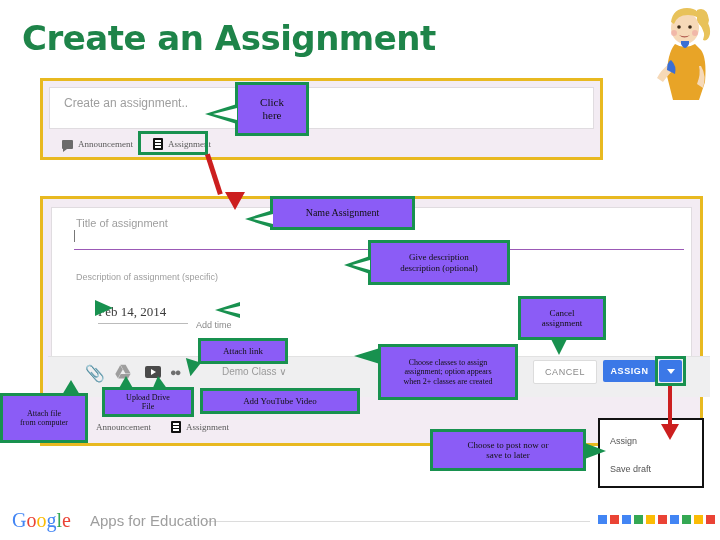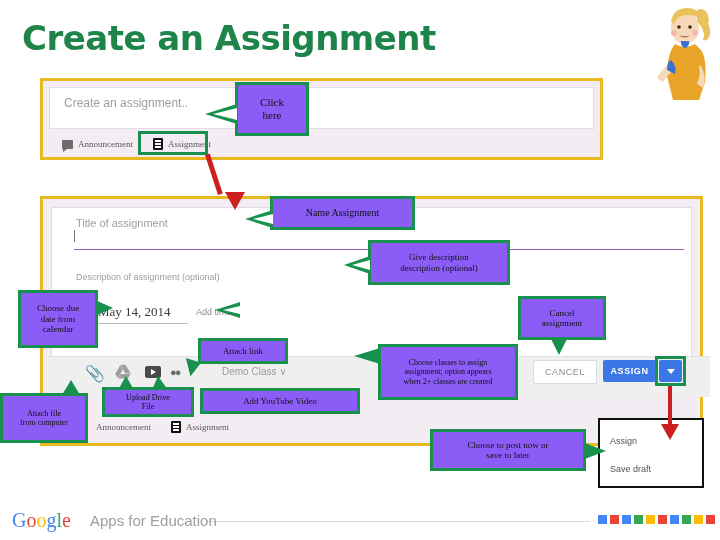--- a/index.html
+++ b/index.html
@@ -42,21 +42,21 @@
   .row-bottom{left:96px;top:421px;}
   .ann-icon{width:11px;height:9px;background:#6b6b6b;border-radius:1px;position:relative;}
   .ann-icon:after{content:"";position:absolute;left:1px;bottom:-3px;border-left:4px solid #6b6b6b;border-bottom:3px solid transparent;}
   .asg-icon{width:10px;height:12px;background:#111;border-radius:1px;position:relative;}
   .asg-icon:before{content:"";position:absolute;left:2px;top:2px;width:6px;height:1.5px;background:#fff;box-shadow:0 3px 0 #fff,0 6px 0 #fff;}
   .gap{display:inline-block;width:10px;}
 
   
   .date-txt{position:absolute;left:98px;top:304px;font-size:13px;color:#3b3b3b;font-family:"Liberation Serif",serif;white-space:nowrap;}
   .date-underline{position:absolute;left:98px;top:323px;width:90px;height:1px;background:#bbb;}
-  .addtime{position:absolute;left:196px;top:307px;font-size:9px;color:#8a8a8a;white-space:nowrap;}
+  .addtime{position:absolute;left:196px;top:320px;font-size:9px;color:#8a8a8a;white-space:nowrap;}
 
   
   .toolbar{position:absolute;left:48px;top:356px;right:10px;height:40px;background:#efeff0;border-top:1px solid #e2e2e2;}
   .tb-icon{position:absolute;top:364px;}
   .ic-clip{left:85px;font-size:16px;color:#7a7a7a;}
   .ic-drive{left:115px;width:16px;height:15px;}
   .ic-yt{left:145px;width:16px;height:12px;background:#4a4a4a;border-radius:2px;top:366px;}
   .ic-yt:after{content:"";position:absolute;left:6px;top:3px;border-left:5px solid #fff;border-top:3px solid transparent;border-bottom:3px solid transparent;}
   .ic-link{left:170px;top:366px;font-size:11px;color:#6f6f6f;letter-spacing:-2px;}
   .democlass{position:absolute;left:222px;top:366px;font-size:10px;color:#9a9a9a;white-space:nowrap;}
@@ -152,23 +152,23 @@
   <div class="redline" style="left:205px;top:155px;width:5px;height:42px;transform:rotate(-18deg);transform-origin:top left;"></div>
   <div class="redhead" style="left:225px;top:192px;border-left:10px solid transparent;border-right:10px solid transparent;border-top:18px solid #cc1f1f;"></div>
 
   <div class="shot shot-bottom">
     <div class="inner-card bottom-card"></div>
   </div>
 
   <div class="title-caret"></div>
   <div class="placeholder ph-title">Title of assignment</div>
   <div class="title-underline"></div>
-  <div class="placeholder ph-desc">Description of assignment (optional)</div>
-
-  <div class="date-txt">May 14, 2014</div>
+  <div class="placeholder ph-desc">Description of assignment (specific)</div>
+
+  <div class="date-txt">Feb 14, 2014</div>
   <div class="date-underline"></div>
   <div class="addtime">Add time</div>
 
   <div class="toolbar"></div>
   <div class="tb-icon ic-clip">📎</div>
   <svg class="tb-icon ic-drive" viewBox="0 0 16 15">
     <path d="M5.4 0.8 L10.6 0.8 L15.6 9.6 L10.4 9.6 Z" fill="#9e9e9e"></path>
     <path d="M5.2 1.2 L0.3 9.9 L2.9 14.2 L7.8 5.6 Z" fill="#9e9e9e"></path>
     <path d="M3.2 14.4 L13.0 14.4 L15.5 10.1 L5.7 10.1 Z" fill="#9e9e9e"></path>
   </svg>
@@ -203,25 +203,20 @@
   <div class="tail" style="left:245px;top:210px;border-top:9px solid transparent;border-bottom:9px solid transparent;border-right:28px solid #18914f;"></div>
   <div class="tail" style="left:253px;top:214px;border-top:5px solid transparent;border-bottom:5px solid transparent;border-right:20px solid #ffffff;z-index:20;"></div>
 
   <div class="callout" style="left:368px;top:240px;width:142px;height:45px;font-size:9px;">
     <span style="white-space:pre-line;">Give description
 description (optional)</span>
   </div>
   <div class="tail" style="left:344px;top:256px;border-top:9px solid transparent;border-bottom:9px solid transparent;border-right:26px solid #18914f;"></div>
   <div class="tail" style="left:352px;top:260px;border-top:5px solid transparent;border-bottom:5px solid transparent;border-right:18px solid #ffffff;z-index:20;"></div>
 
-  <div class="callout" style="left:18px;top:290px;width:80px;height:58px;font-size:9px;">
-    <span style="white-space:pre-line;">Choose due
-date from
-calendar</span>
-  </div>
   <div class="tail" style="left:95px;top:300px;border-top:8px solid transparent;border-bottom:8px solid transparent;border-left:18px solid #18914f;"></div>
 
   <div class="tail" style="left:215px;top:302px;border-top:8px solid transparent;border-bottom:8px solid transparent;border-right:25px solid #18914f;"></div>
   <div class="tail" style="left:223px;top:306px;border-top:4px solid transparent;border-bottom:4px solid transparent;border-right:17px solid #ffffff;z-index:20;"></div>
 
   <div class="callout" style="left:518px;top:296px;width:88px;height:44px;font-size:9px;">
     <span style="white-space:pre-line;">Cancel
 assignment</span>
   </div>
   <div class="tail" style="left:550px;top:337px;border-left:9px solid transparent;border-right:9px solid transparent;border-top:18px solid #18914f;"></div>

